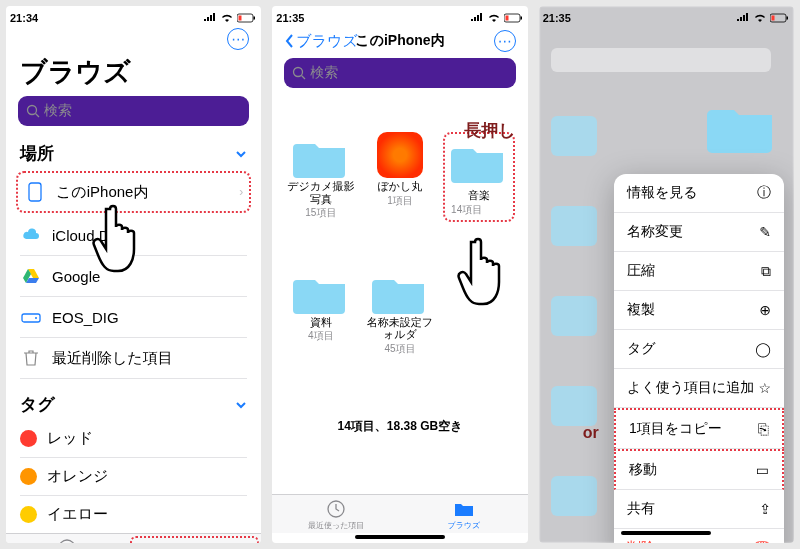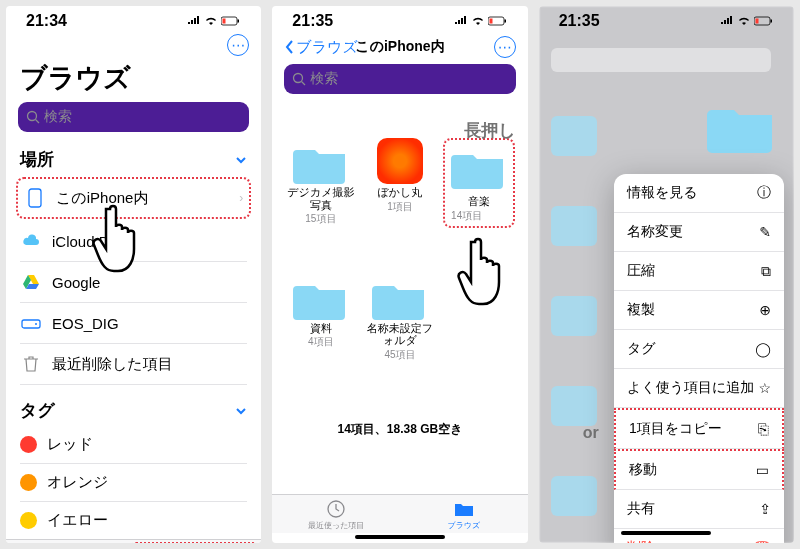--- a/index.html
+++ b/index.html
@@ -1,18 +1,18 @@
 <!DOCTYPE html>
 <html><head>
 <meta charset="utf-8">
 <style>
   * { margin:0; padding:0; box-sizing:border-box; font-family:-apple-system,"Hiragino Sans",sans-serif; }
   body { background:#e8e8e8; width:800px; height:549px; display:flex; gap:11px; padding:6px; }
   .phone { flex:1; background:#fff; border-radius:4px; overflow:hidden; display:flex; flex-direction:column; position:relative; }
-  .status { display:flex; justify-content:space-between; align-items:center; padding:6px 20px 2px; font-size:16px; font-weight:600; color:#000; }
+  .status { display:flex; justify-content:space-between; align-items:center; padding:6px 4px 2px; font-size:11px; font-weight:600; color:#000; }
   .sicons { display:flex; gap:3px; align-items:center; }
   .navbar { display:flex; align-items:center; padding:2px 12px 4px; height:32px; }
   .more { width:22px; height:22px; border:1.5px solid #1a7cff; border-radius:50%; display:flex; align-items:center; justify-content:center; color:#1a7cff; margin-left:auto; font-size:14px; }
   .back { color:#1a7cff; font-size:15px; display:flex; align-items:center; gap:2px; }
   .nvtitle { font-size:14px; font-weight:600; position:absolute; left:50%; transform:translateX(-50%); }
   .bigtitle { font-size:27px; font-weight:700; padding:0 14px 6px; }
   .search { margin:0 12px 10px; background:#4c1d95; border-radius:9px; display:flex; align-items:center; padding:6px 8px; color:#8a8a8e; font-size:14px; gap:4px; }
   .section { padding:0 14px; }
   .sechead { display:flex; justify-content:space-between; align-items:center; font-size:17px; font-weight:700; padding:6px 0 4px; }
   .row { display:flex; align-items:center; gap:10px; padding:9px 0; border-bottom:0.5px solid #e3e3e6; font-size:15px; color:#000; }
@@ -25,21 +25,21 @@
   .tab svg { width:22px; height:20px; }
   .homebar { height:4px; width:90px; background:#000; border-radius:3px; margin:2px auto 4px; }
   .highlight { border:2px dotted #e63946; border-radius:8px; padding:1px 2px; }
   .hand { position:absolute; pointer-events:none; }
   .grid { display:grid; grid-template-columns:repeat(3,1fr); gap:4px 2px; padding:0 10px; }
   .folder { display:flex; flex-direction:column; align-items:center; }
   .ficon { width:56px; height:46px; }
   .fname { font-size:11px; text-align:center; margin-top:2px; line-height:1.15; }
   .fcount { font-size:10px; color:#8a8a8e; margin-top:1px; }
   .footstat { text-align:center; font-size:12px; font-weight:600; padding:12px 0 8px; }
-  .callout { position:absolute; color:#737373; font-size:17px; font-weight:700; }
+  .callout { position:absolute; color:#7f1d1d; font-size:17px; font-weight:700; }
   .ph3 .bgblur { position:absolute; inset:0; background:#c9c9cc; filter:blur(1px); }
   .ctxmenu { position:absolute; right:10px; top:168px; width:170px; background:#fff; border-radius:12px; overflow:hidden; box-shadow:0 6px 30px rgba(0,0,0,0.25); }
   .ctxrow { display:flex; align-items:center; justify-content:space-between; padding:10px 13px; font-size:14px; border-bottom:0.5px solid #e3e3e6; }
   .ctxrow.del { color:#ff3b30; }
   .bigfolder { position:absolute; right:18px; top:90px; width:70px; height:58px; }
   .blurrow { position:absolute; left:12px; background:#e0e0e2; border-radius:6px; height:30px; width:130px; }
   svg.fsvg path { fill:#8ad8f5; }
 </style>
 </head>
 <body>

